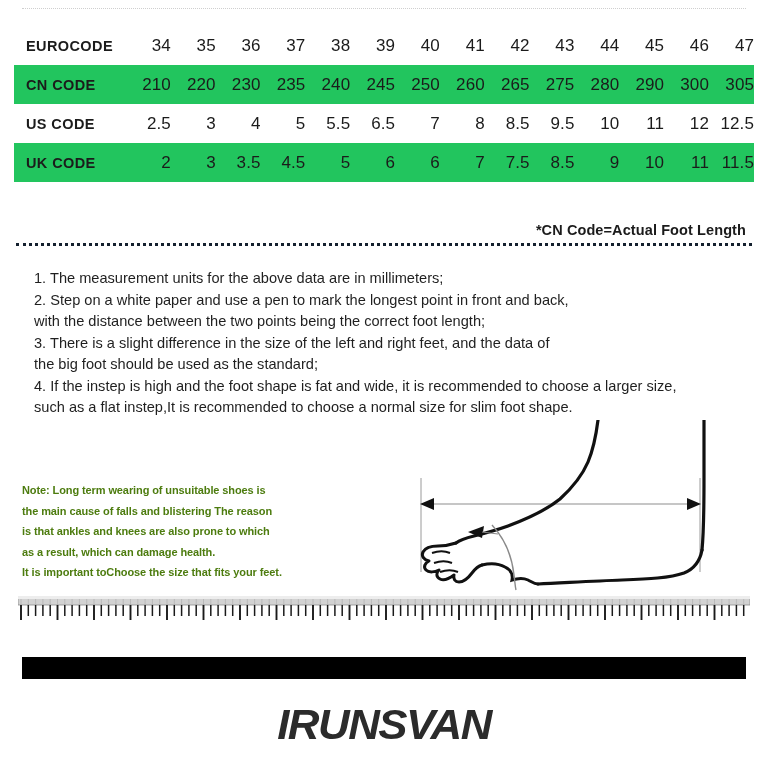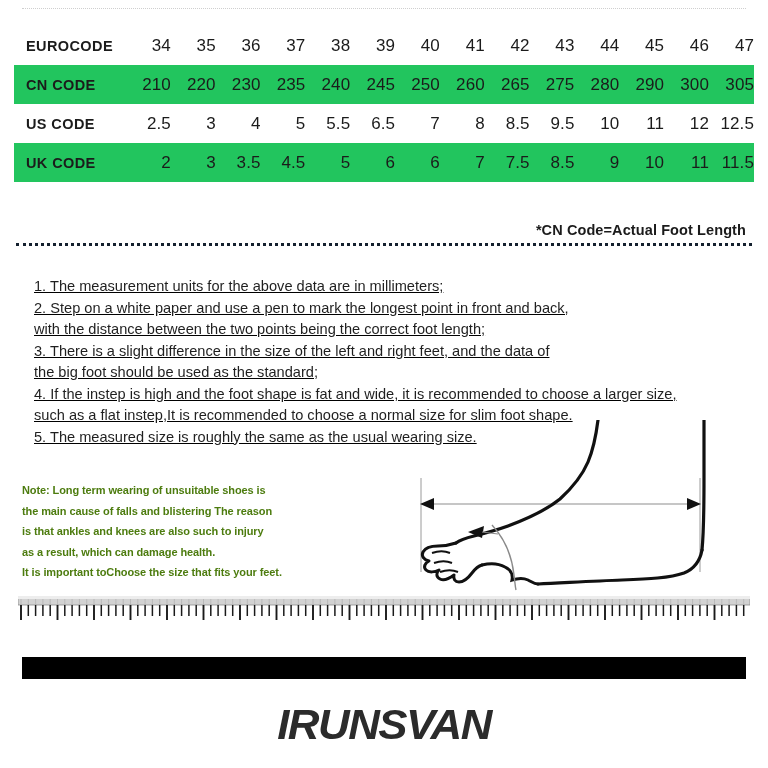--- a/index.html
+++ b/index.html
@@ -40,21 +40,21 @@
   }
 
   
   .divider{
     position:absolute; left:16px; top:243px; width:736px; height:0;
     border-top:3px dotted #14202e;
   }
 
   
   .instructions{
-    position:absolute; left:34px; top:276px; width:716px;text-decoration:underline;
+    position:absolute; left:34px; top:268px; width:716px;
   }
   .instructions p{
     font-size:14.6px; line-height:21.5px; color:#1f1f1f; letter-spacing:0px;
     white-space:nowrap;
   }
 
   
   .red-note{ position:absolute; left:22px; top:480px; width:400px; }
   .red-note p{
     font-size:11px; line-height:20.6px; font-weight:bold;
@@ -170,27 +170,26 @@
   <div class="divider"></div>
 
   <div class="instructions" id="instructions">
       <p>1. The measurement units for the above data are in millimeters;</p>
       <p>2. Step on a white paper and use a pen to mark the longest point in front and back,</p>
       <p>with the distance between the two points being the correct foot length;</p>
       <p>3. There is a slight difference in the size of the left and right feet, and the data of</p>
       <p>the big foot should be used as the standard;</p>
       <p>4. If the instep is high and the foot shape is fat and wide, it is recommended to choose a larger size,</p>
       <p>such as a flat instep,It is recommended to choose a normal size for slim foot shape.</p>
-      <p>5. The measured size is roughly the same as the usual wearing size.</p>
     </div>
 
   <div class="red-note" id="red-note">
       <p>Note: Long term wearing of unsuitable shoes is</p>
       <p> the main cause of falls and blistering The reason</p>
-      <p>is that ankles and knees are also such to injury</p>
+      <p>is that ankles and knees are also prone to which</p>
       <p>as a result, which can damage health.</p>
       <p>It is important toChoose the size that fits your feet.</p>
     </div>
 
   <div class="foot-diagram">
     <svg viewBox="0 0 356 200" xmlns="http://www.w3.org/2000/svg">
 
       <line x1="9" y1="58" x2="9" y2="152" stroke="#9a9a9a" stroke-width="1"></line>
       <line x1="288" y1="58" x2="288" y2="152" stroke="#9a9a9a" stroke-width="1"></line>
 

